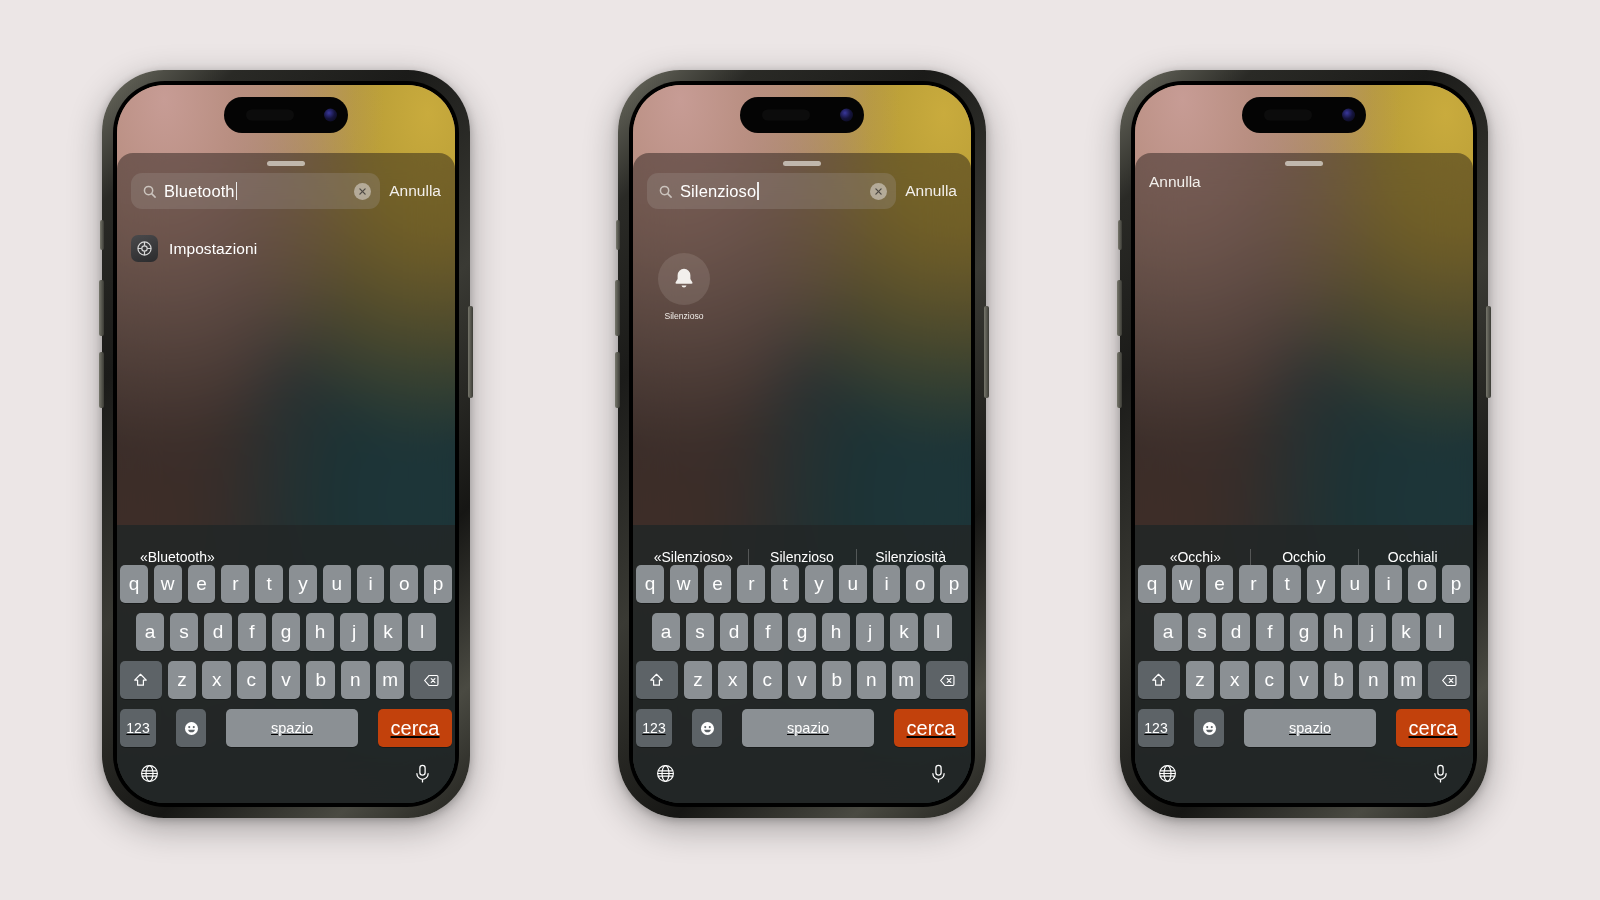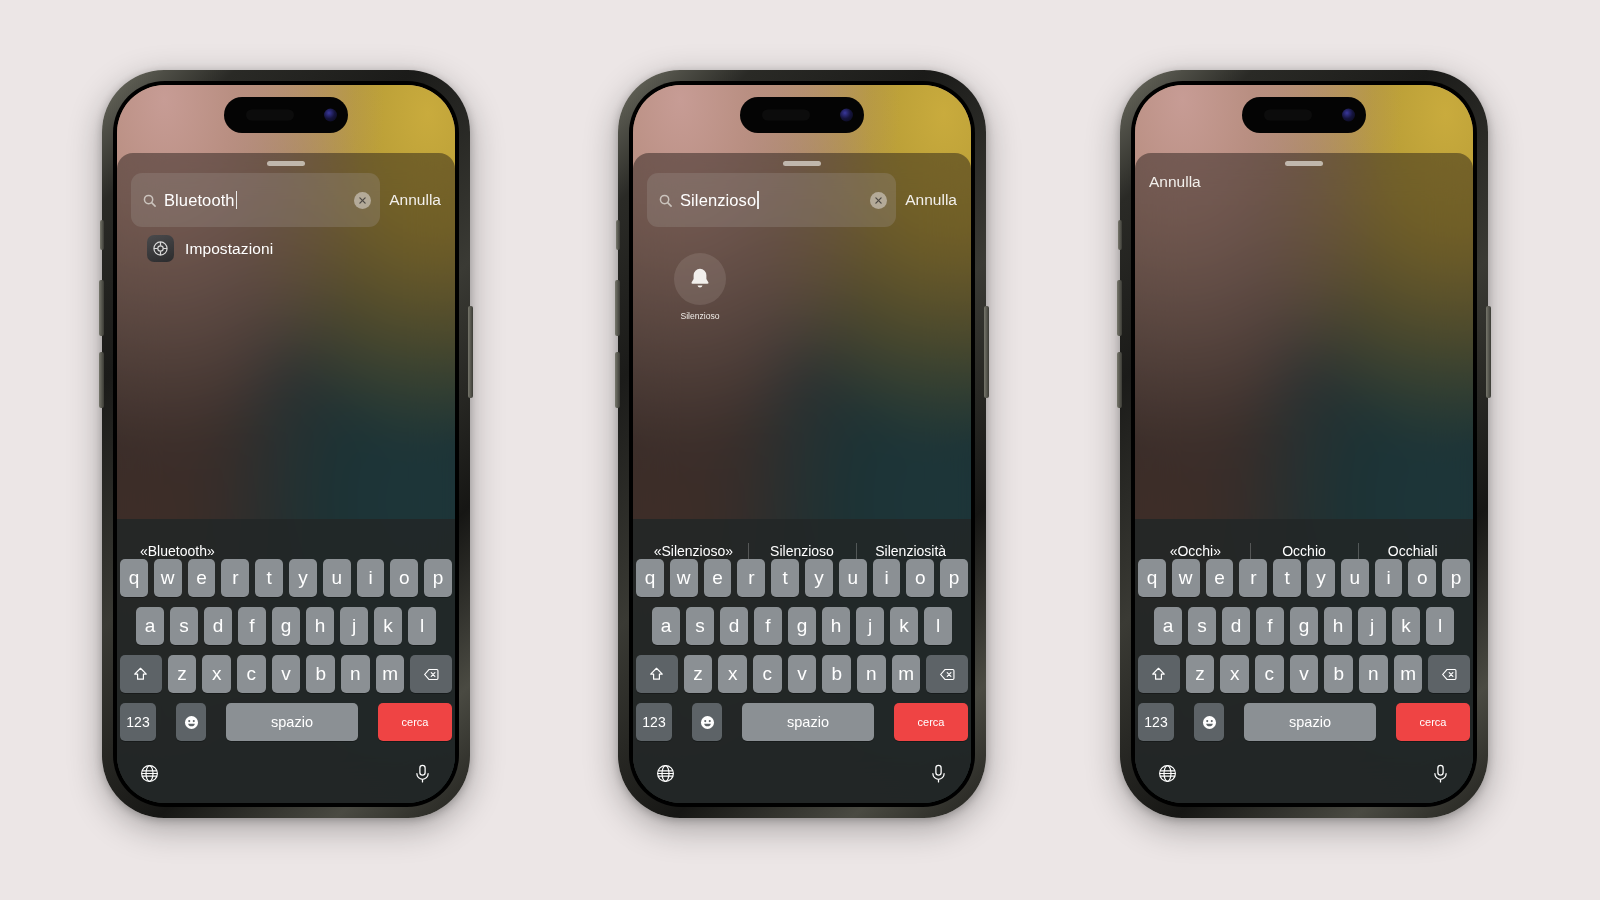--- a/index.html
+++ b/index.html
@@ -81,21 +81,21 @@
   }
 
   
   .searchrow {
     position: absolute; left: 0; right: 0; top: 88px;
     display: flex; align-items: center; gap: 9px;
     padding: 0 14px;
     z-index: 3;
   }
   .searchfield {
-    flex: 1 1 auto; height: 54px; border-radius: 11px;
+    flex: 1 1 auto; height: 36px; border-radius: 11px;
     background: rgba(160,150,142,.30);
     display: flex; align-items: center; gap: 7px;
     padding: 0 9px 0 11px;
   }
   .mag { width: 15px; height: 15px; flex: 0 0 auto; opacity: .82; }
   .qtext {
     flex: 1 1 auto; color: #fff; font-size: 16.5px; letter-spacing: .1px;
     white-space: nowrap; overflow: hidden; position: relative;
   }
   .caret {
@@ -107,21 +107,21 @@
     background: rgba(215,209,202,.62);
     display: flex; align-items: center; justify-content: center;
     flex: 0 0 auto;
   }
   .clear svg { width: 9px; height: 9px; }
   .cancel {
     color: #f2efeb; font-size: 15.5px; flex: 0 0 auto; white-space: nowrap; text-align: center;
   }
 
   
-  .results { position: absolute; left: 16px; right: 0; top: 150px; z-index: 3; padding: 0 14px; }
+  .results { position: absolute; left: 0; right: 0; top: 150px; z-index: 3; padding: 0 14px; }
   .res-row { display: flex; align-items: center; gap: 11px; }
   .app-icon { width: 27px; height: 27px; border-radius: 7px; flex: 0 0 auto;
               display:flex; align-items:center; justify-content:center; }
   .app-icon.settings { background: linear-gradient(160deg,#4a4a4c,#2b2b2d); }
   .app-icon.sounds   { background: linear-gradient(160deg,#f5564a,#e8392c); }
   .app-icon.access   { background: linear-gradient(160deg,#2b94ff,#0a76f0); }
   .app-icon svg { width: 19px; height: 19px; }
   .res-label { color: #fff; font-size: 15.5px; letter-spacing: .1px; }
 
   .shortcut { margin-top: 18px; width: 74px; text-align: center; }
@@ -159,25 +159,25 @@
   .krow.r2 { padding: 0 16px; }
   .key {
     flex: 1 1 0; height: 38px; border-radius: 5px;
     background: #8b9094;
     color: #fff; font-size: 19px;
     display: flex; align-items: center; justify-content: center;
     box-shadow: 0 1px 0 rgba(0,0,0,.28);
   }
   .key.dark { background: #5d6367; }
   .key.wide { flex: 1.45 1 0; }
-  .krow.r4 { gap: 20px; margin-bottom: 12px; }
+  .krow.r4 { gap: 20px; margin-bottom: 6px; text-decoration: underline; }
   .key.num { flex: 0 0 36px; font-size: 14px; background:#5d6367; }
   .key.emoji { flex: 0 0 30px; background:#5d6367; }
   .key.space { flex: 1 1 0; font-size: 14.5px; }
-  .key.go { flex: 0 0 74px; background:#ef4444; font-size: 11px; }
+  .key.go { flex: 0 0 74px; background:#c2410c; font-size: 20px; }
   .key svg { width: 21px; height: 17px; }
   .kbbottom { height: 50px; display: flex; align-items: center; justify-content: space-between; padding: 0 22px 6px; }
   .kbbottom svg { width: 21px; height: 21px; }
 </style>
 </head>
 <body>
 
 <div class="stage">
 
   <div class="phone p1">

